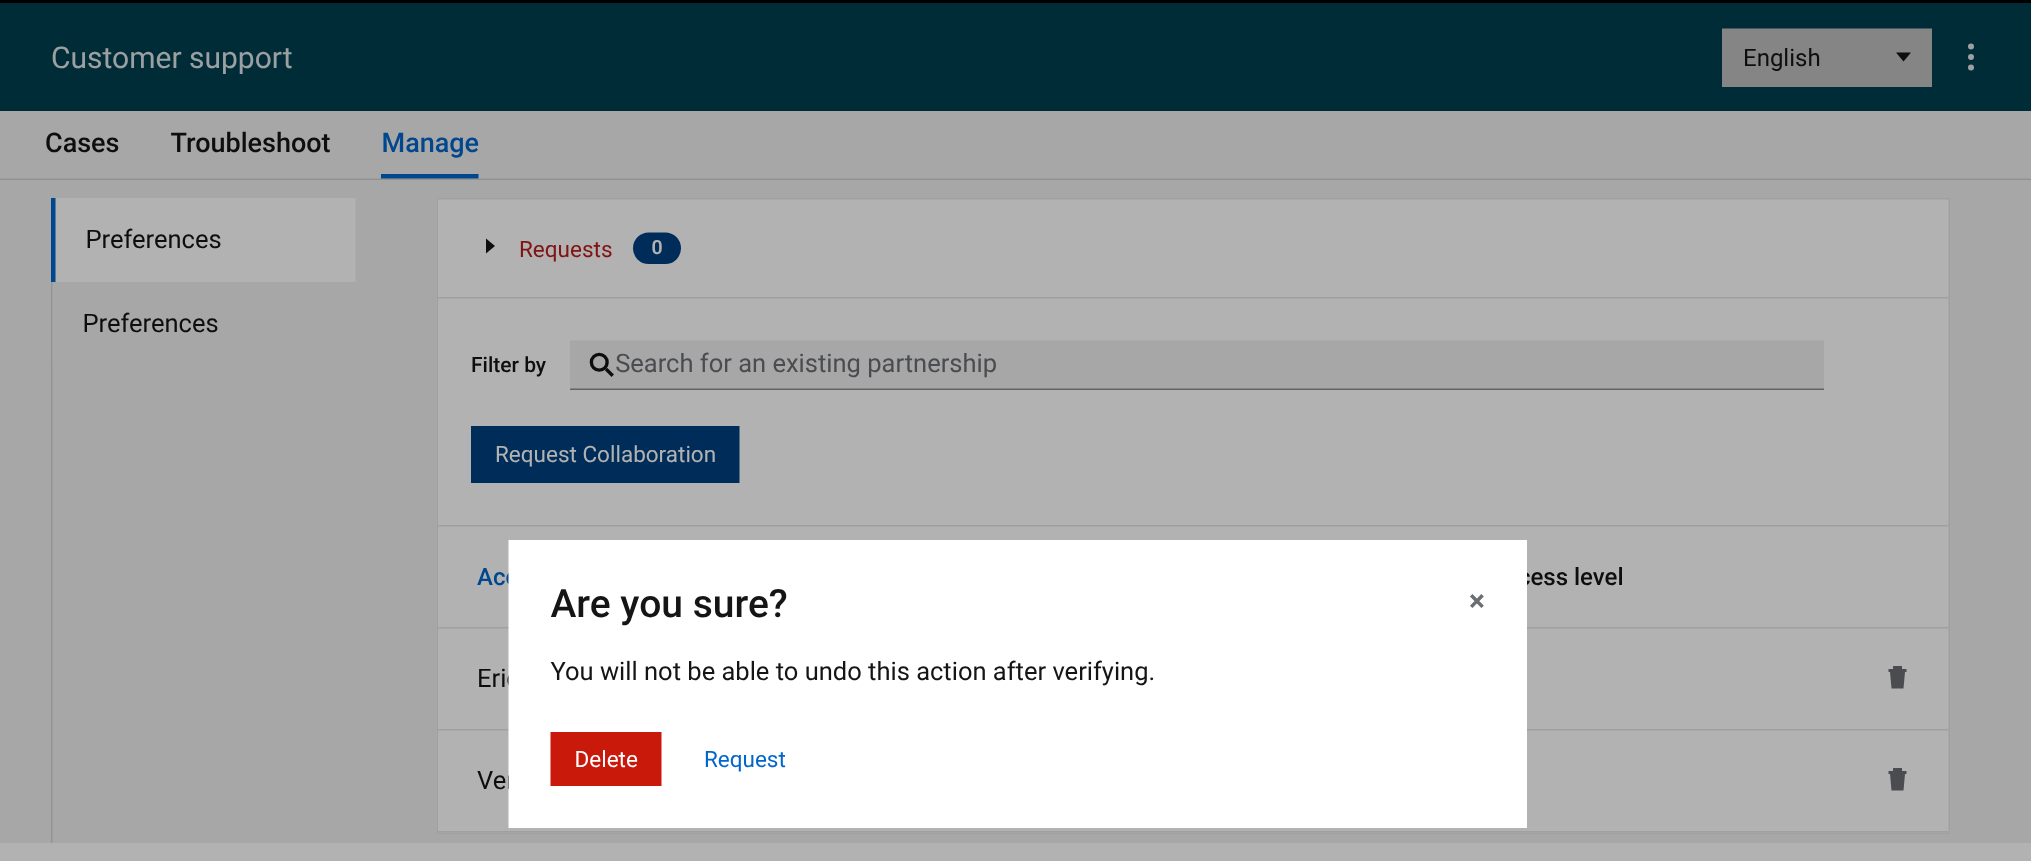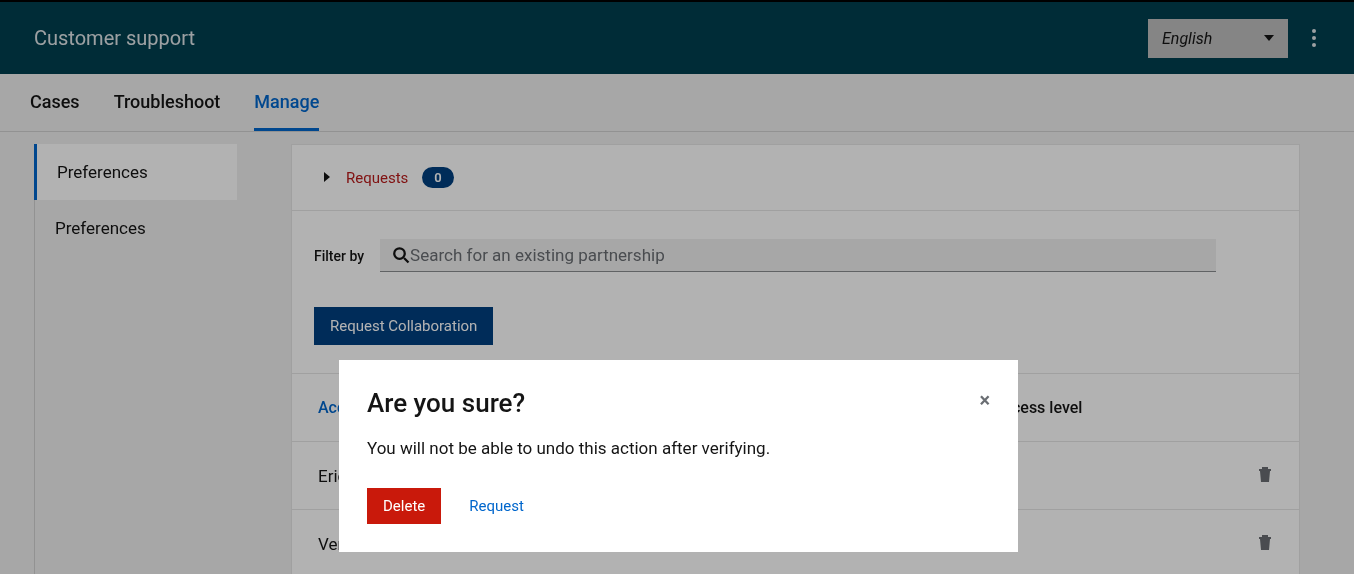--- a/index.html
+++ b/index.html
@@ -38,39 +38,38 @@
       background: #bfbfbf;
       color: #151515;
       border: none;
       padding: 10px 14px;
       width: 140px;
       display: flex;
       justify-content: space-between;
       align-items: center;
       font-size: 16px;
       cursor: pointer;
-      font-style: italic;
     }
     .kebab {
       color: #e0e6e9;
       font-size: 18px;
       cursor: pointer;
       display: flex;
       flex-direction: column;
       gap: 3px;
       padding: 4px;
     }
     .kebab span {
       width: 4px;
       height: 4px;
       background: #e0e6e9;
       border-radius: 50%;
     }
     .tabbar {
-      height: 58px;
+      height: 46px;
       background: #f0f0f0;
       border-bottom: 1px solid #d2d2d2;
       display: flex;
       align-items: center;
       padding: 0 30px;
       gap: 34px;
     }
     .tabbar-item {
       color: #151515;
       font-size: 18px;
@@ -183,21 +182,20 @@
       padding: 10px 22px 28px 22px;
       border-bottom: 1px solid #e5e5e5;
     }
     .btn-primary {
       background: #004080;
       color: #fff;
       border: none;
       padding: 10px 16px;
       font-size: 15px;
       cursor: pointer;
-      margin-top: 11px;
     }
     .table-header {
       display: flex;
       padding: 24px 26px;
       border-bottom: 1px solid #e5e5e5;
     }
     .th {
       font-size: 16px;
       font-weight: 500;
       color: #151515;

